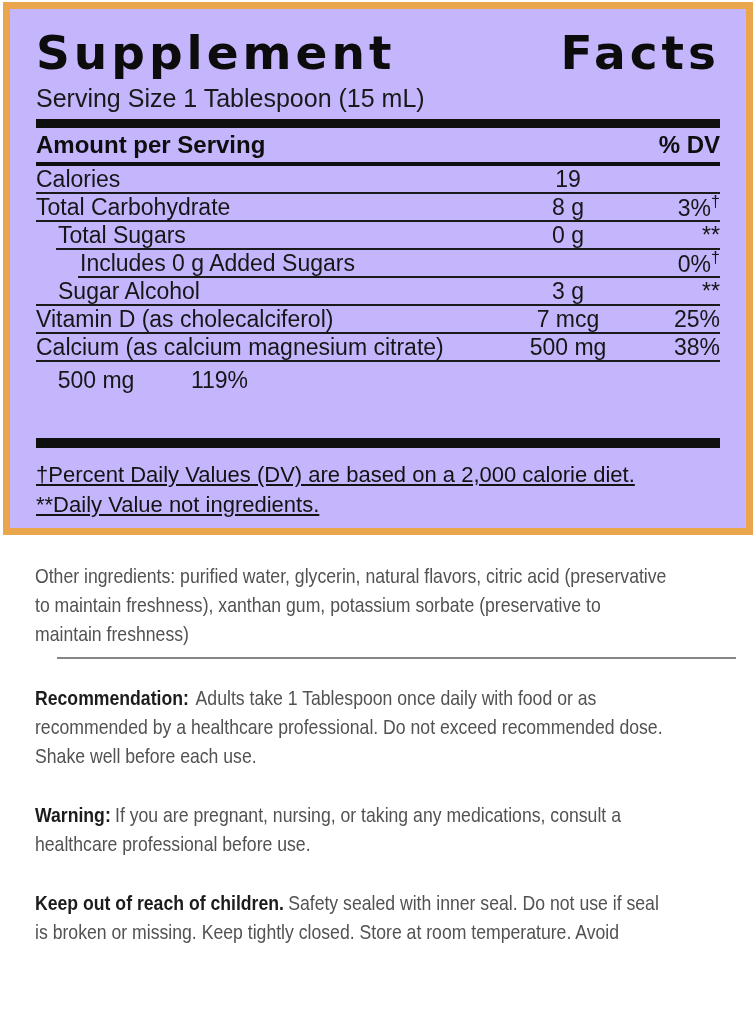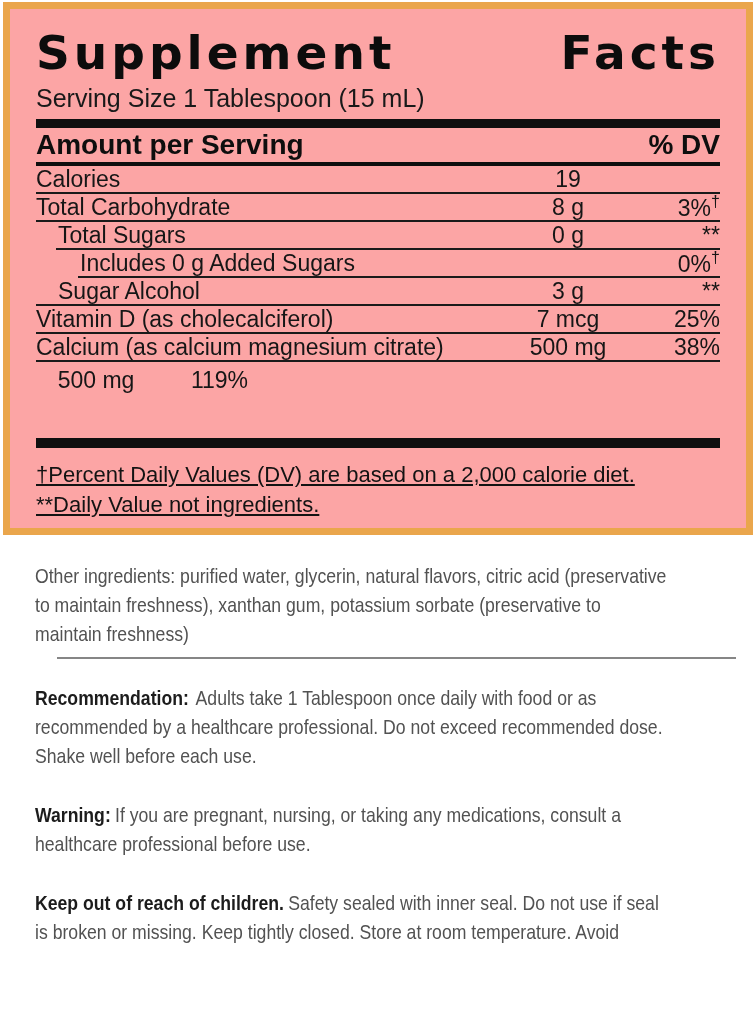--- a/index.html
+++ b/index.html
@@ -4,21 +4,21 @@
 <style>
   :root { --accent: #EAA64C; --ink: #141414; --body: #525252; --lead: #1c1c1c; }
   * { margin: 0; padding: 0; box-sizing: border-box; }
   html, body { width: 756px; height: 1024px; overflow: hidden; background: #fff; }
   body { font-family: "Liberation Sans", sans-serif; color: var(--ink); }
 
   
   .panel {
     margin: 2px 3px 0 3px;
     border: 7px solid var(--accent);
-    background: #fca5a5;
+    background: #c4b5fd;
   }
   .panel-content { padding: 0 26px 8px 26px; }
 
   .sf-title {
     margin-top: 16px;
     font-family: "DejaVu Sans", sans-serif;
     font-weight: 800;
     font-size: 47px;
     line-height: 56px;
     letter-spacing: 4px;
@@ -40,21 +40,21 @@
   .bar { background: #0f0f0f; width: 100%; }
   .bar-thick9  { height: 9px;  margin-top: 6px; }
   .bar-med4    { height: 4px; }
   .bar-thick10 { height: 10px; margin-top: 2px; }
 
   .header-row {
     display: flex;
     justify-content: space-between;
     align-items: center;
     height: 34px;
-    font-size: 28px;
+    font-size: 24px;
     font-weight: bold;
     color: #0e0e0e;
   }
 
   .nrow {
     display: flex;
     align-items: center;
     height: 26px;
     font-size: 23px;
     color: #161616;

